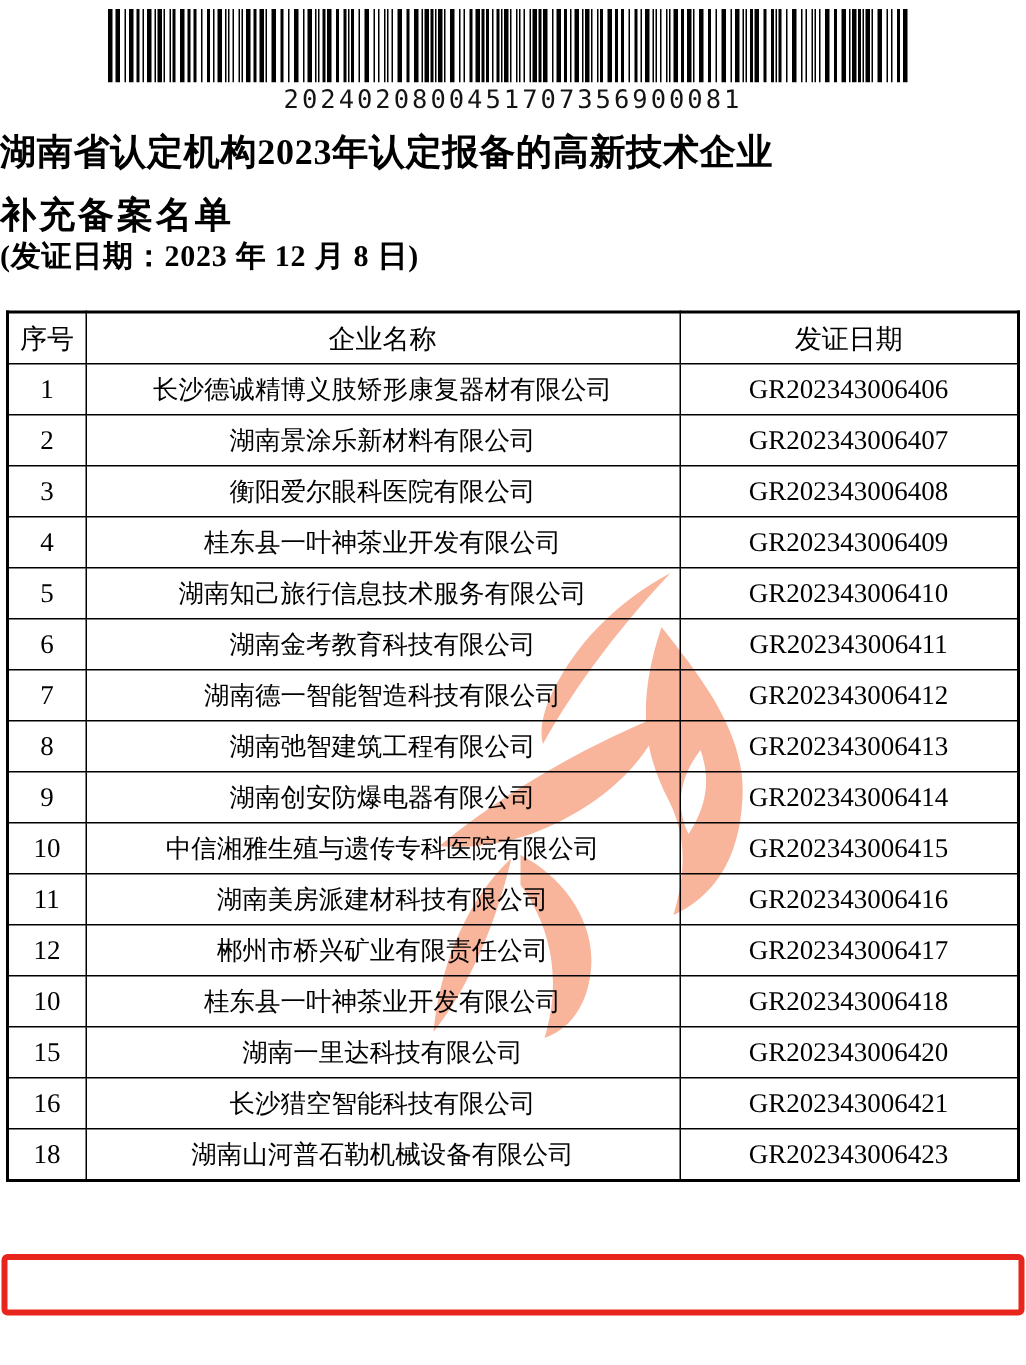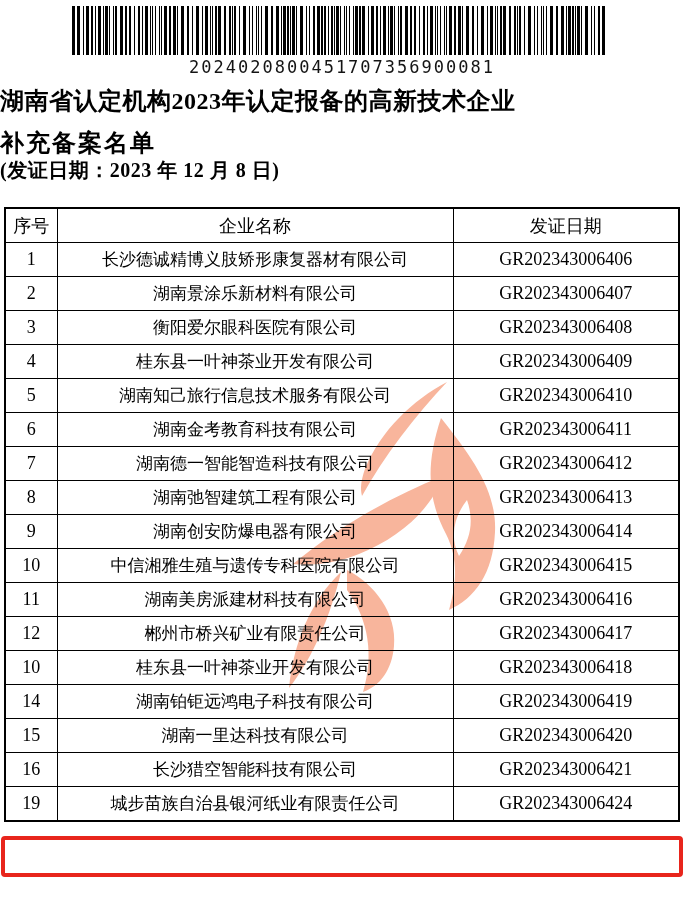--- a/index.html
+++ b/index.html
@@ -293,37 +293,32 @@
           <td class="cell-no">12</td>
           <td class="cell-name">郴州市桥兴矿业有限责任公司</td>
           <td class="cell-cert">GR202343006417</td>
         </tr>
         <tr>
           <td class="cell-no">10</td>
           <td class="cell-name">桂东县一叶神茶业开发有限公司</td>
           <td class="cell-cert">GR202343006418</td>
         </tr>
         <tr>
-          <td class="cell-no">14</td>
-          <td class="cell-name">湖南铂钜远鸿电子科技有限公司</td>
-          <td class="cell-cert">GR202343006419</td>
-        </tr>
-        <tr>
           <td class="cell-no">15</td>
           <td class="cell-name">湖南一里达科技有限公司</td>
           <td class="cell-cert">GR202343006420</td>
         </tr>
         <tr>
           <td class="cell-no">16</td>
           <td class="cell-name">长沙猎空智能科技有限公司</td>
           <td class="cell-cert">GR202343006421</td>
         </tr>
         <tr>
-          <td class="cell-no">19</td>
-          <td class="cell-name">城步苗族自治县银河纸业有限责任公司</td>
-          <td class="cell-cert">GR202343006424</td>
+          <td class="cell-no">18</td>
+          <td class="cell-name">湖南山河普石勒机械设备有限公司</td>
+          <td class="cell-cert">GR202343006423</td>
         </tr>
       </tbody>
   </table>
 
   <div class="highlight-box" style="border-color: rgb(232, 37, 28);"></div>
 
 </div>
 
 </body></html>

